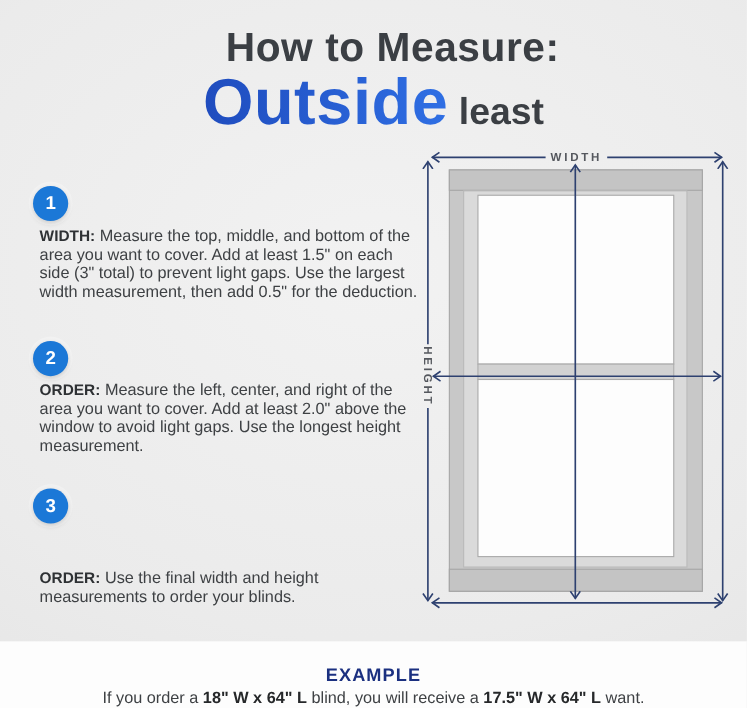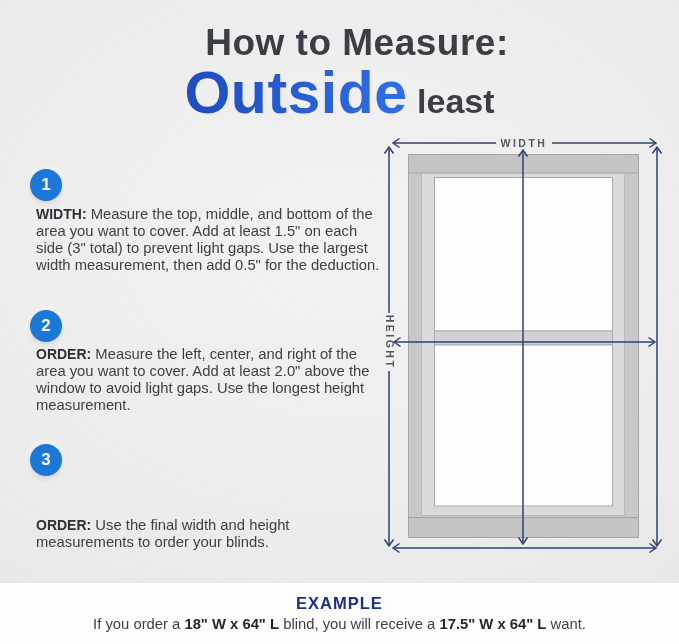--- a/index.html
+++ b/index.html
@@ -48,21 +48,21 @@
   .dim-label {
     font-size:10.5px; letter-spacing:2.5px; fill:#55585e; font-weight:700;
     font-family:"Liberation Sans", sans-serif;
   }
 
   
   .footer {
     position:absolute; left:0; top:583px; width:679px; height:61px;
     background:#fdfdfd; text-align:center;
   }
-  .example-heading { margin-top:11px; font-size:16.5px; font-weight:700; color:#1b3080; letter-spacing:1px; }
+  .example-heading { margin-top:22px; font-size:16.5px; font-weight:700; color:#1b3080; letter-spacing:1px; }
   .example-text { margin-top:3px; font-size:14.8px; color:#3e4144; }
   .example-text b { color:#26282a; }
 </style>
 </head>
 <body>
 
 <div class="page">
 
   <div class="title-block">
     <div class="title-line1">How to Measure:</div>

